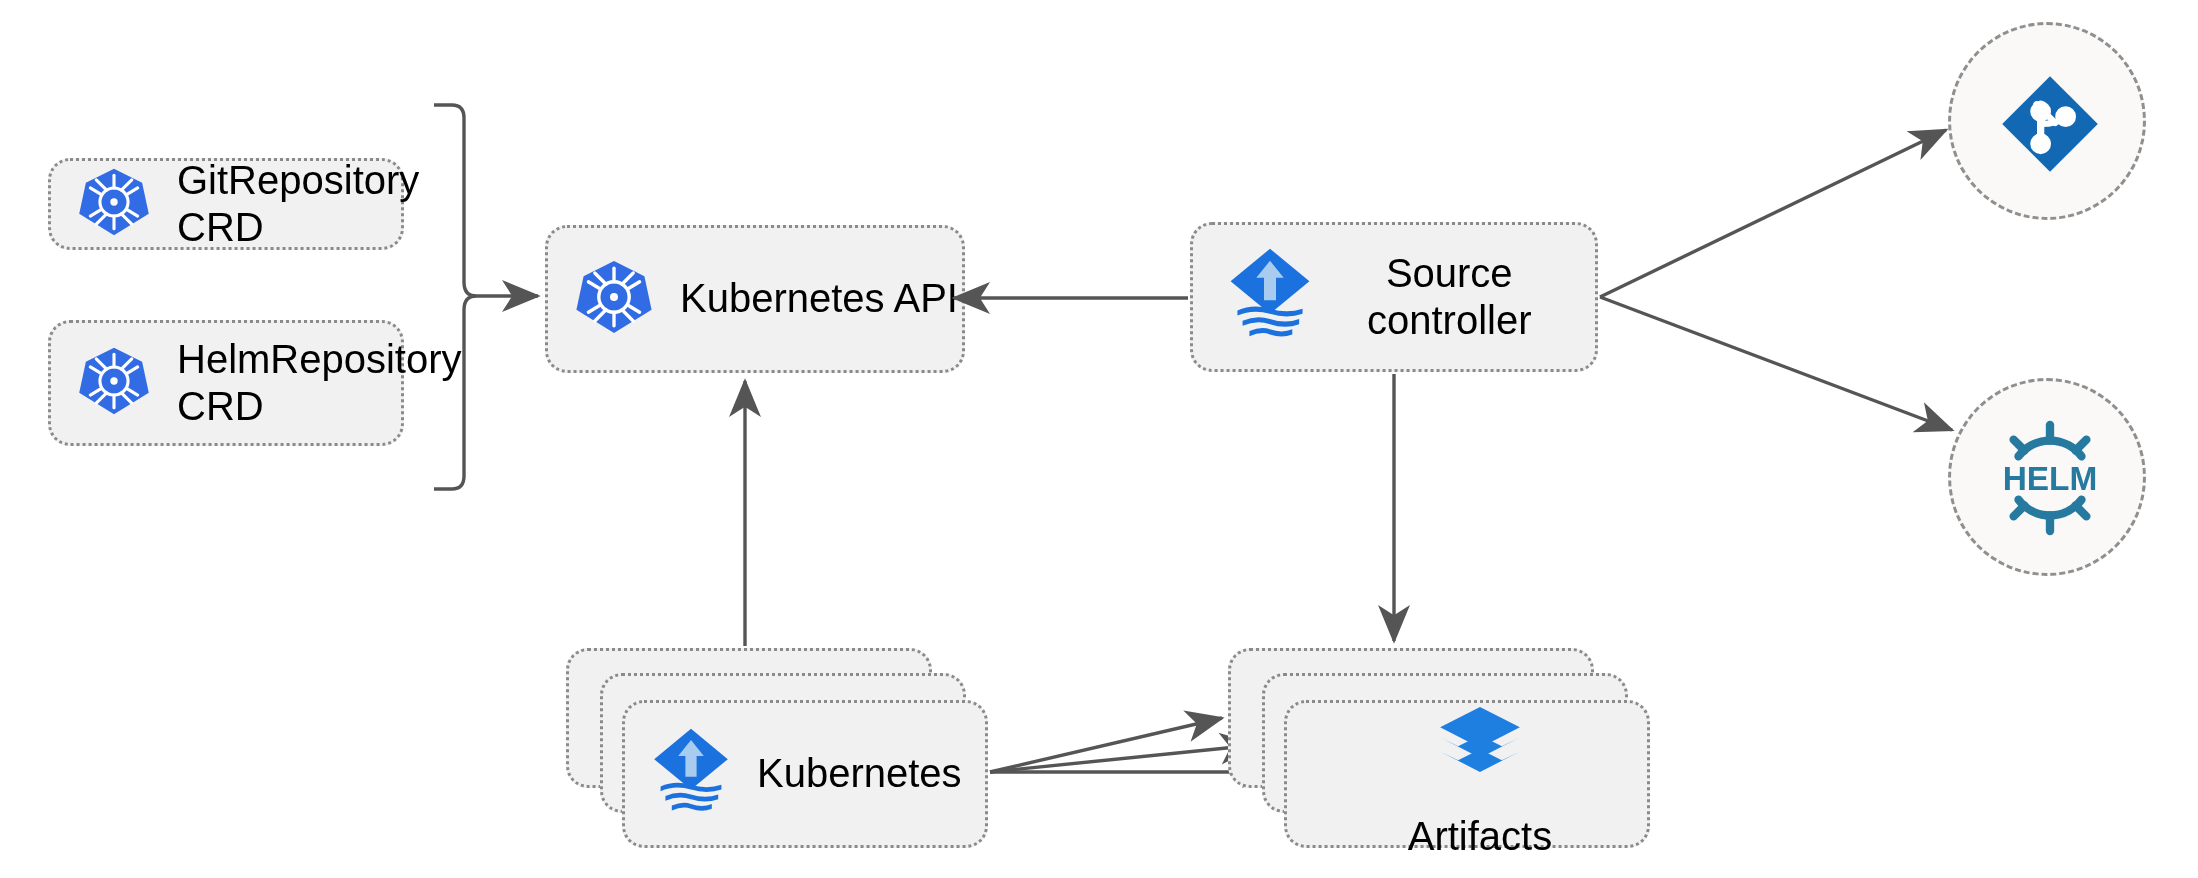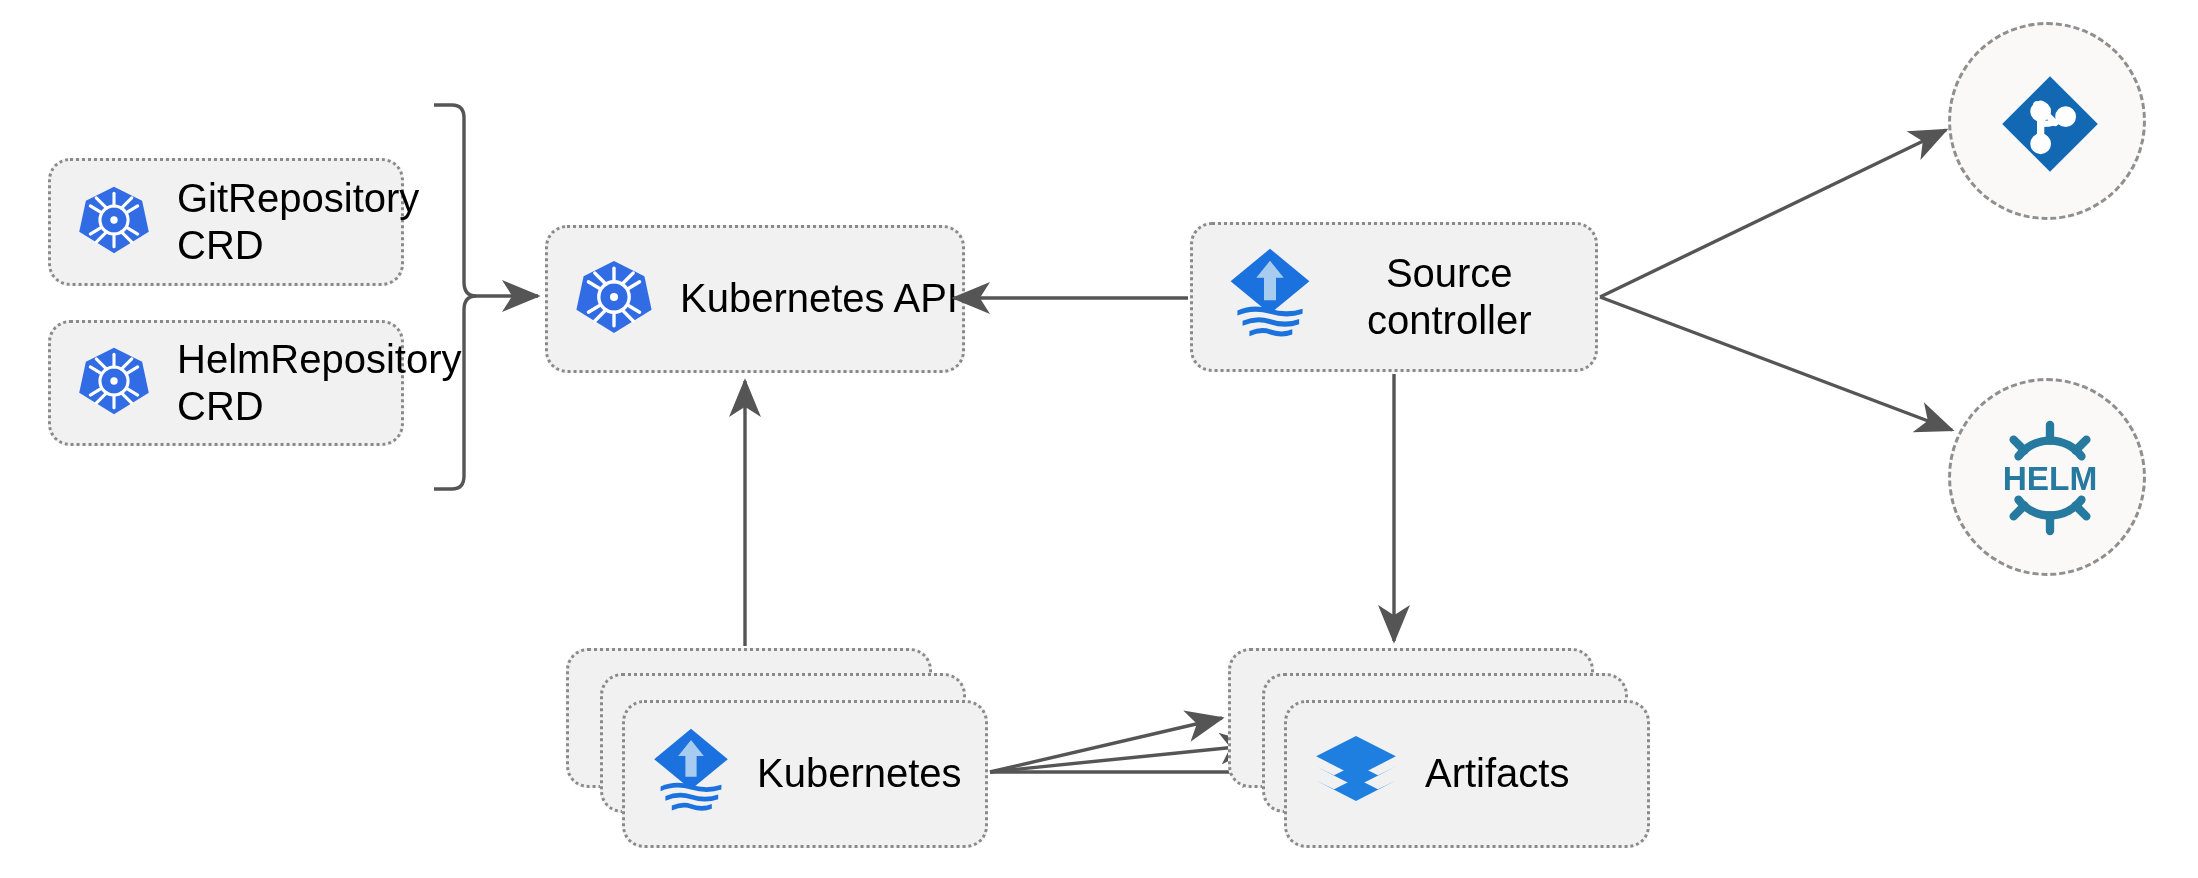--- a/index.html
+++ b/index.html
@@ -13,21 +13,21 @@
   svg.wires{position:absolute;left:0;top:0;width:2198px;height:878px;pointer-events:none;}
   .stack-l{z-index:1;}
   .stack-m{z-index:2;}
   .stack-t{z-index:3;}
 </style>
 </head>
 <body>
 
 <div id="stage">
 
-  <div class="node" style="left:48px;top:158px;width:356px;height:128px;">
+  <div class="node" style="left:48px;top:158px;width:356px;height:92px;">
     <div class="node-inner" style="left:0;top:0;right:0;bottom:0;padding-left:26px;">
       <span class="icon">
         <svg width="74" height="74" viewBox="0 0 100 100">
           <polygon points="50,5 88,24 97,66 50,95 3,66 12,24" fill="#326CE5"></polygon>
           <g fill="none" stroke="#fff" stroke-width="4.2" stroke-linecap="round">
             <circle cx="50" cy="50" r="19"></circle>
             <path d="M50 14 L50 31"></path>
               <path d="M50 69 L50 86"></path>
             <path d="M18 31 L33 40"></path>
               <path d="M67 60 L82 69"></path>
@@ -130,21 +130,21 @@
           </g>
         </svg>
       </span>
       <span class="node-label">Kubernetes</span>
     </div>
   </div>
 
   <div class="node stack-l" style="left:1228px;top:648px;width:366px;height:140px;"></div>
   <div class="node stack-m" style="left:1262px;top:673px;width:366px;height:140px;"></div>
   <div class="node stack-t" style="left:1284px;top:700px;width:366px;height:148px;">
-    <div class="node-inner" style="left:0;top:0;right:0;bottom:0;padding-left:26px;">
+    <div class="node-inner" style="left:0;top:0;right:0;bottom:0;padding-left:26px;flex-direction:column;">
       <span class="icon">
         <svg width="86" height="80" viewBox="0 0 110 100">
           <polygon points="55,4 106,30 55,56 4,30" fill="#1F7FE0"></polygon>
           <polygon points="55,40 83,54 106,43 55,69 4,43 27,54" fill="#1F7FE0"></polygon>
           <polygon points="55,58 83,72 106,61 55,87 4,61 27,72" fill="#1F7FE0"></polygon>
         </svg>
       </span>
       <span class="node-label">Artifacts</span>
     </div>
   </div>

